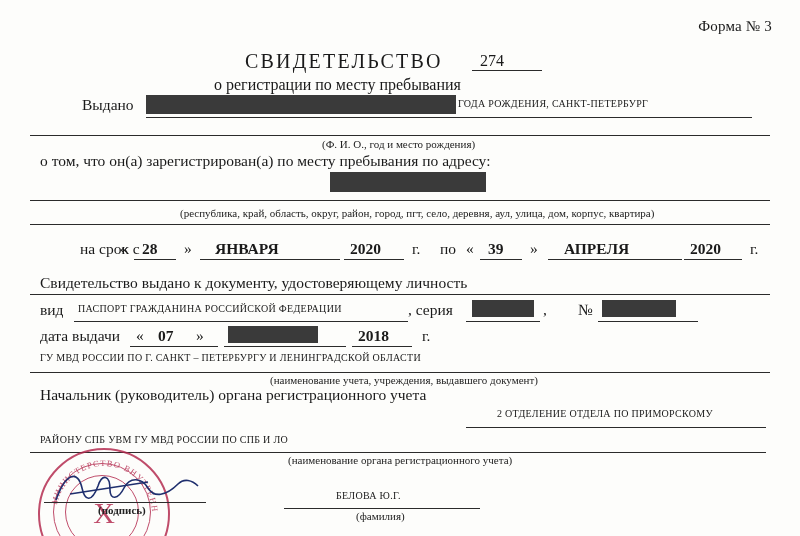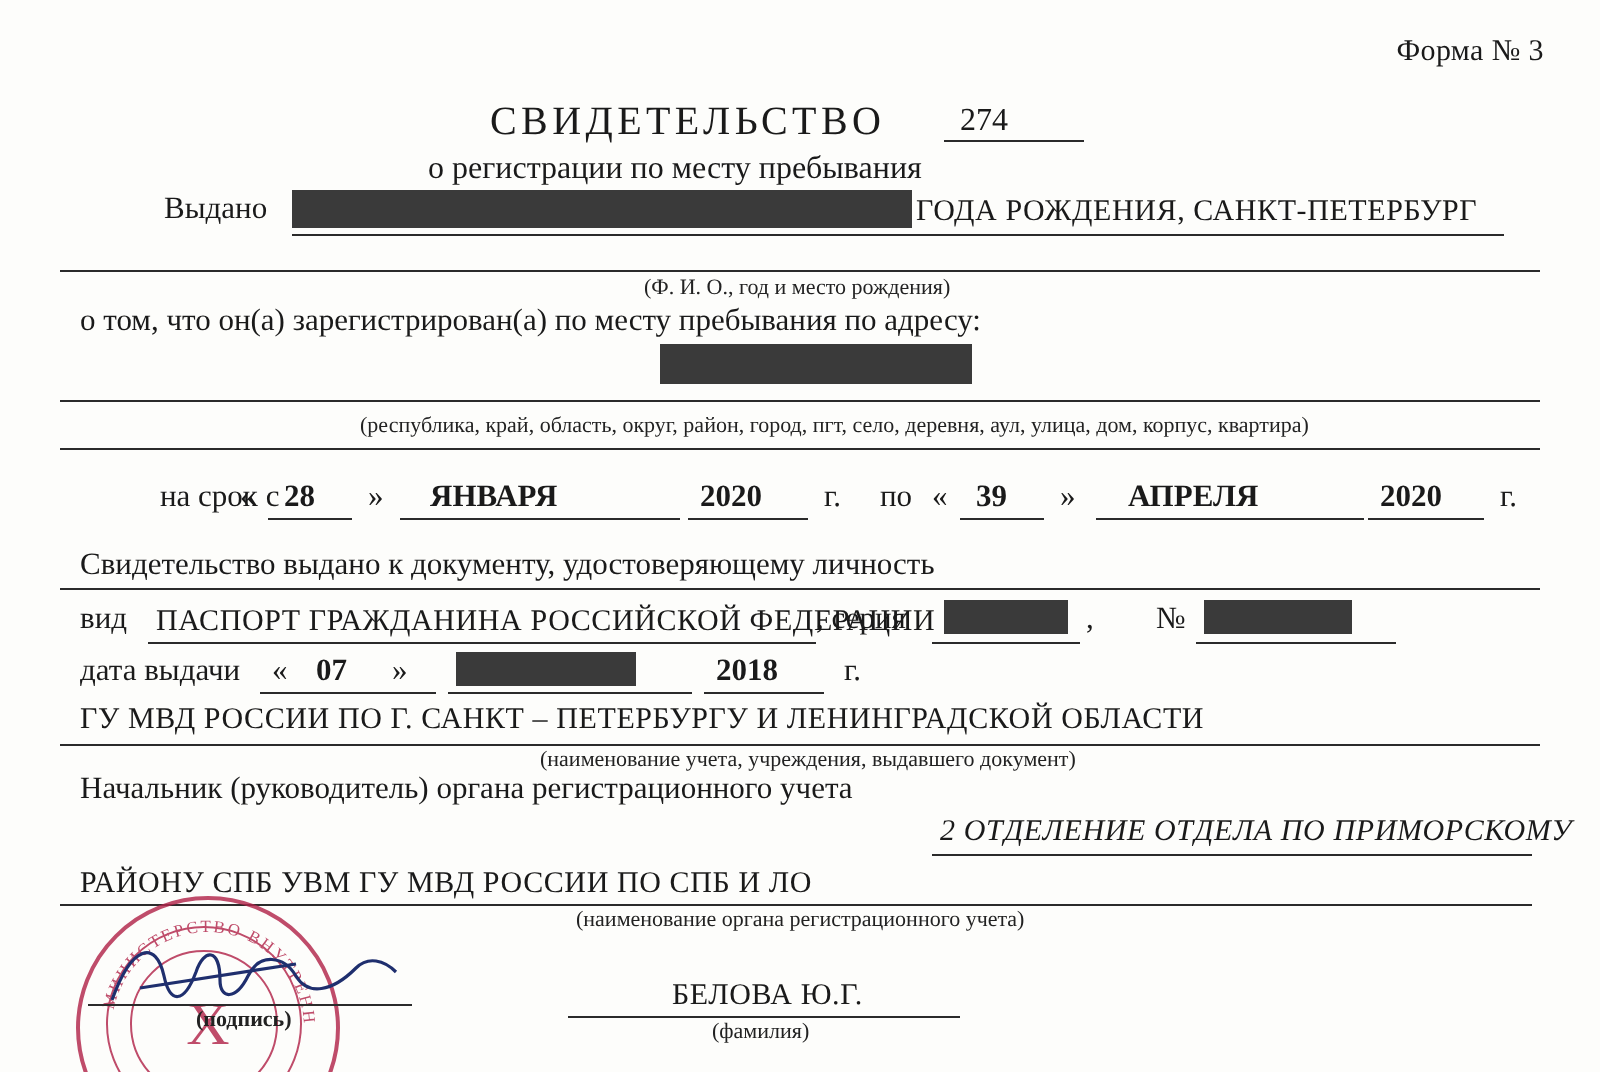--- a/index.html
+++ b/index.html
@@ -66,21 +66,21 @@
     white-space: nowrap;
   }
   .txt-sm {
     position: absolute;
     font-size: 11px;
     white-space: nowrap;
     color: #222;
   }
   .txt-caps {
     position: absolute;
-    font-size: 15px;
+    font-size: 10px;
     white-space: nowrap;
     letter-spacing: 0.3px;
   }
   .txt-bold {
     font-weight: 700;
   }
   .center {
     text-align: center;
   }
   
@@ -214,21 +214,21 @@
   <div class="rule" style="left:224px; top:346px; width:122px;"></div>
   <div class="txt txt-bold" style="left:358px; top:327px;">2018</div>
   <div class="rule" style="left:352px; top:346px; width:60px;"></div>
   <div class="txt" style="left:422px; top:327px;">г.</div>
 
   <div class="txt-caps" style="left:40px; top:352px;">ГУ  МВД  РОССИИ  ПО  Г. САНКТ – ПЕТЕРБУРГУ  И  ЛЕНИНГРАДСКОЙ ОБЛАСТИ</div>
   <div class="rule" style="left:30px; top:372px; width:740px;"></div>
   <div class="txt-sm center" style="left:270px; top:374px;">(наименование учета, учреждения, выдавшего документ)</div>
 
   <div class="txt" style="left:40px; top:386px;">Начальник (руководитель) органа регистрационного учета</div>
-  <div class="txt-caps" style="left:470px; top:408px;font-style:italic;">2 ОТДЕЛЕНИЕ ОТДЕЛА  ПО ПРИМОРСКОМУ</div>
+  <div class="txt-caps" style="left:497px; top:408px;">2 ОТДЕЛЕНИЕ ОТДЕЛА  ПО ПРИМОРСКОМУ</div>
   <div class="rule" style="left:466px; top:427px; width:300px;"></div>
   <div class="txt-caps" style="left:40px; top:434px;">РАЙОНУ СПБ УВМ  ГУ  МВД  РОССИИ  ПО СПБ  И  ЛО</div>
   <div class="rule" style="left:30px; top:452px; width:736px;"></div>
   <div class="txt-sm center" style="left:288px; top:454px;">(наименование органа регистрационного учета)</div>
 
   <div class="stamp">
     <div class="stamp-inner"></div>
     <div class="stamp-inner2"></div>
     <div class="eagle">Х</div>
     <svg width="128" height="128" viewBox="0 0 128 128" style="position:absolute;left:0;top:0;">

